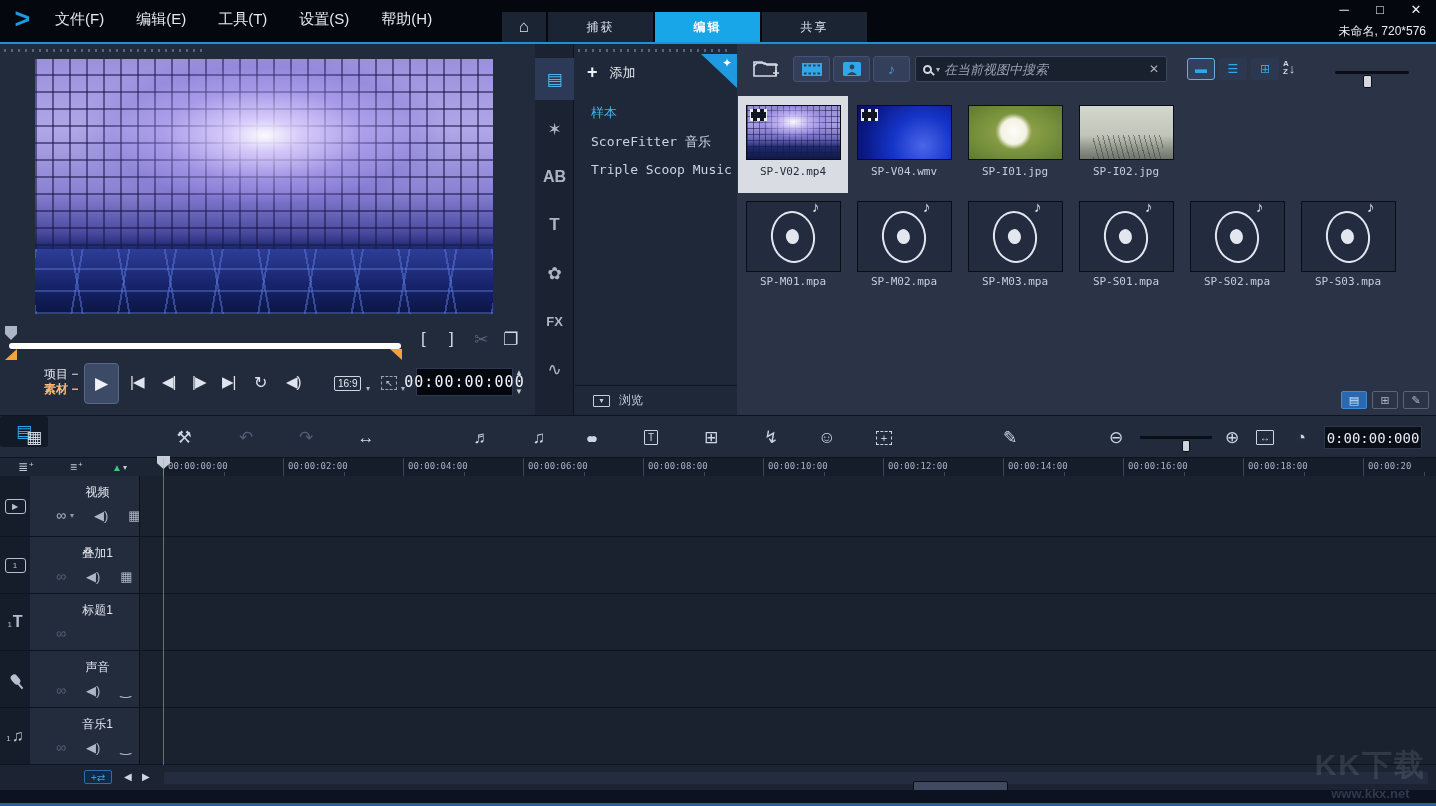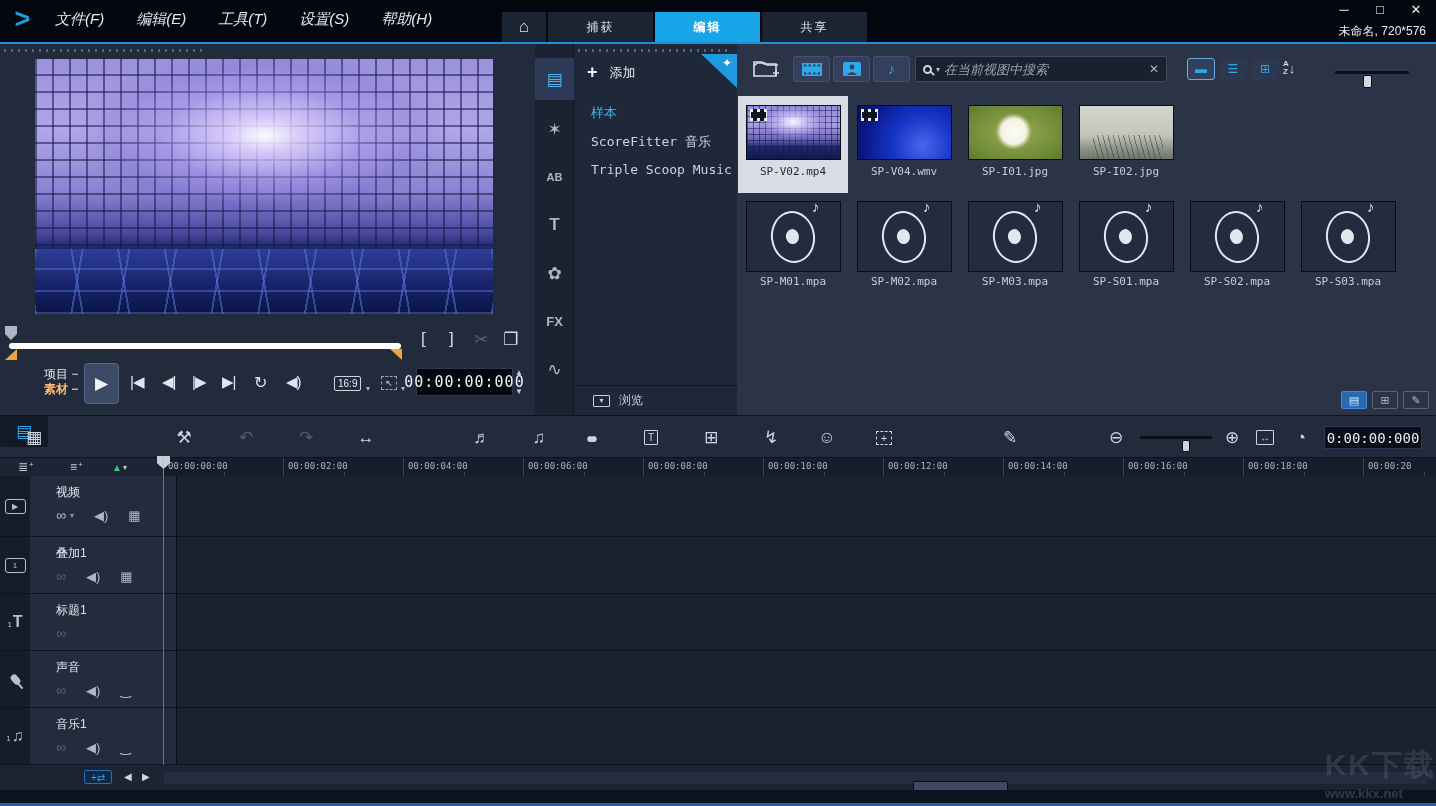--- a/index.html
+++ b/index.html
@@ -3,21 +3,21 @@
 <meta charset="utf-8">
 <style>
   * { margin:0; padding:0; box-sizing:border-box; }
   html,body { background:#000; }
   body { font-family:"Liberation Sans","DejaVu Sans",sans-serif; }
   #app { position:relative; width:1436px; height:806px; background:#10151f; overflow:hidden; }
 
   
   #titlebar { position:absolute; left:0; top:0; width:1436px; height:42px; background:#04070e; }
   #logo { position:absolute; left:14px; top:4px; font-size:27px; font-weight:bold; font-style:italic; color:#1f9ae0; }
-  #menubar { position:absolute; left:55px; top:10px; display:flex; gap:32px;font-style:italic; }
+  #menubar { position:absolute; left:55px; top:10px; display:flex; gap:32px; }
   .menu-item { color:#e4e8f0; font-size:15px; cursor:default; }
   #tabs { position:absolute; left:502px; top:12px; display:flex; gap:2px; align-items:flex-end; }
   .tab { height:30px; background:#1b2433; color:#dbe1ec; font-size:12px; display:flex; align-items:center; justify-content:center; }
   .tab.home { width:44px; font-size:17px; }
   .tab.main { width:105px; letter-spacing:2px; }
   .tab.active { background:#18a6e8; color:#fff; font-weight:bold; }
   #winctrl { position:absolute; right:12px; top:2px; display:flex; gap:20px; }
   .wbtn { color:#eef1f6; font-size:13px; width:16px; text-align:center; }
   #proj-info { position:absolute; right:10px; top:23px; color:#e8ecf4; font-size:12px; }
   #accent { position:absolute; left:0; top:42px; width:1436px; height:2px; background:#1f8fd8; }
@@ -55,21 +55,21 @@
   #aspect-box { position:absolute; left:334px; top:14px; border:1px solid #cfd6e2; color:#e6eaf2; font-size:10px; padding:1px 3px; border-radius:2px; }
   .mini-caret { position:absolute; top:22px; color:#aeb6c6; font-size:8px; }
   #marquee { position:absolute; left:381px; top:14px; width:16px; height:14px; border:1px dashed #9aa3b5; color:#cfd6e2; font-size:9px; display:flex; align-items:center; justify-content:center; }
   #pv-tc { position:absolute; left:416px; top:6px; width:97px; height:28px; background:#04070e; border:1px solid #2c3750; color:#eef2f8; font-family:"DejaVu Sans Mono",monospace; font-size:15px; display:flex; align-items:center; justify-content:center; letter-spacing:1px; }
   #pv-spin { position:absolute; left:515px; top:6px; height:28px; display:flex; flex-direction:column; justify-content:space-between; color:#c3cad8; font-size:8px; }
 
   
   #nav-panel { position:absolute; left:535px; top:44px; width:202px; height:371px; background:#1f2838; }
   #nav-rail { position:absolute; left:0; top:0; width:39px; height:371px; background:#1b2332; border-right:1px solid #0d1422; }
   .nav-ic { position:absolute; left:0; width:39px; height:42px; color:#aeb6c6; font-size:17px; display:flex; align-items:center; justify-content:center; }
-  .nav-ic.small { font-size:11px; font-weight:bold; }
+  .nav-ic.small { font-size:16px; font-weight:bold; }
   .nav-ic.active { background:#2c3a58; color:#4db3ea; }
   #nav-add { position:absolute; left:52px; top:18px; color:#e4e8f0; font-size:13px; display:flex; gap:12px; align-items:center; }
   #nav-add .plus { font-size:18px; font-weight:bold; color:#eef2f8; }
   #nav-pin { position:absolute; right:0; top:10px; width:36px; height:34px; background:#1f9ae0; clip-path:polygon(0 0,100% 0,100% 100%); }
   #nav-pin span { position:absolute; right:5px; top:2px; color:#fff; font-size:12px; }
   #nav-cats { position:absolute; left:56px; top:60px; font-family:"DejaVu Sans Mono","Liberation Mono",monospace; font-size:13px; }
   .cat { margin-bottom:11px; color:#ccd3e0; white-space:nowrap; }
   .cat.sel { color:#41b4ea; }
   #browse-row { position:absolute; left:40px; right:0; bottom:0; height:30px; border-top:1px solid #0d1422; display:flex; align-items:center; gap:9px; padding-left:18px; color:#c8cfdc; font-size:12px; }
   #browse-ic { width:17px; height:12px; border:1px solid #c8cfdc; border-radius:1px; font-size:8px; display:flex; align-items:center; justify-content:center; color:#c8cfdc; }
@@ -148,40 +148,40 @@
   .tt-ic .sup { font-size:8px; margin-top:-6px; }
   #ruler { position:absolute; left:163px; top:0; right:0; height:18px; display:flex; overflow:hidden; }
   .rseg { flex:none; width:120px; border-left:1px solid #3a455e; font-family:"DejaVu Sans Mono",monospace; font-size:9px; color:#aab3c6; line-height:17px; padding-left:4px; position:relative; }
   .rseg::after { content:""; position:absolute; left:60px; bottom:0; width:1px; height:4px; background:#3a455e; }
 
   
   #tracks { position:absolute; left:0; top:476px; width:1436px; }
   .track { display:flex; height:57px; border-bottom:1px solid #0d1320; }
   .track:first-child { height:61px; }
   .trail { width:30px; background:#151c2a; display:flex; align-items:center; justify-content:center; color:#b8c0d0; }
-  .thead { width:146px; background:#232c3d; padding:8px 0 0 26px; }
+  .thead { width:109px; background:#232c3d; padding:8px 0 0 26px;text-align:center; }
   .lane { flex:1; background:#1a212f; border-left:1px solid #0c1118; }
   .t-label { color:#e0e5ee; font-size:12px; margin-bottom:6px; }
   .t-ctrls { display:flex; gap:20px; align-items:center; color:#aeb6c6; font-size:13px; }
   .lnk { font-size:14px; }
   .lnk.dim { color:#555f73; }
   .t-ctrls .c8 { font-size:8px; margin-left:-16px; color:#8e96aa; }
   .cam-box { width:21px; height:15px; border:1px solid #b8c0d0; border-radius:3px; font-size:8px; display:flex; align-items:center; justify-content:center; }
   .sub { font-size:8px; margin-right:1px; }
   .mic { position:relative; width:7px; height:11px; background:#b8c0d0; border-radius:4px; transform:rotate(-40deg); }
   .mic::after { content:""; position:absolute; left:2px; top:10px; width:2px; height:7px; background:#b8c0d0; }
 
   
   #bottom-bar { position:absolute; left:0; top:765px; width:1436px; height:25px; background:#1c2434; }
   #swap-btn { position:absolute; left:84px; top:5px; width:28px; height:14px; background:#0f2a47; border:1px solid #2a6db0; border-radius:2px; color:#3aa0e8; font-size:10px; display:flex; align-items:center; justify-content:center; }
   .nav-ar { position:absolute; top:6px; color:#cfd6e2; font-size:10px; }
   #hscroll { position:absolute; left:164px; right:8px; top:7px; height:12px; background:#242d40; border-radius:2px; }
   #hscroll .thumb { position:absolute; left:26%; right:0; top:0; height:12px; background:#3f4960; border-radius:2px; }
   #bottom-edge { position:absolute; left:0; top:790px; width:1436px; height:16px; background:#0d1220; border-bottom:3px solid #2a5f9e; }
-  #watermark { position:absolute; right:0; top:745px; text-align:left; pointer-events:none; }
+  #watermark { position:absolute; right:10px; top:745px; text-align:center; pointer-events:none; }
   #wm-title { font-size:30px; font-weight:bold; color:rgba(205,215,235,.13); letter-spacing:2px; }
   #wm-url { font-size:13px; font-weight:bold; color:rgba(130,150,180,.30); }
 
   #playhead-marker { position:absolute; left:157px; top:456px; width:13px; height:13px; background:#c8cdd8; clip-path:polygon(0 0,100% 0,100% 55%,50% 100%,0 55%); }
   #playhead-line { position:absolute; left:163px; top:458px; width:1px; height:307px; background:rgba(150,175,225,.55); }
 </style>
 </head>
 <body>
 
 <div id="app">

